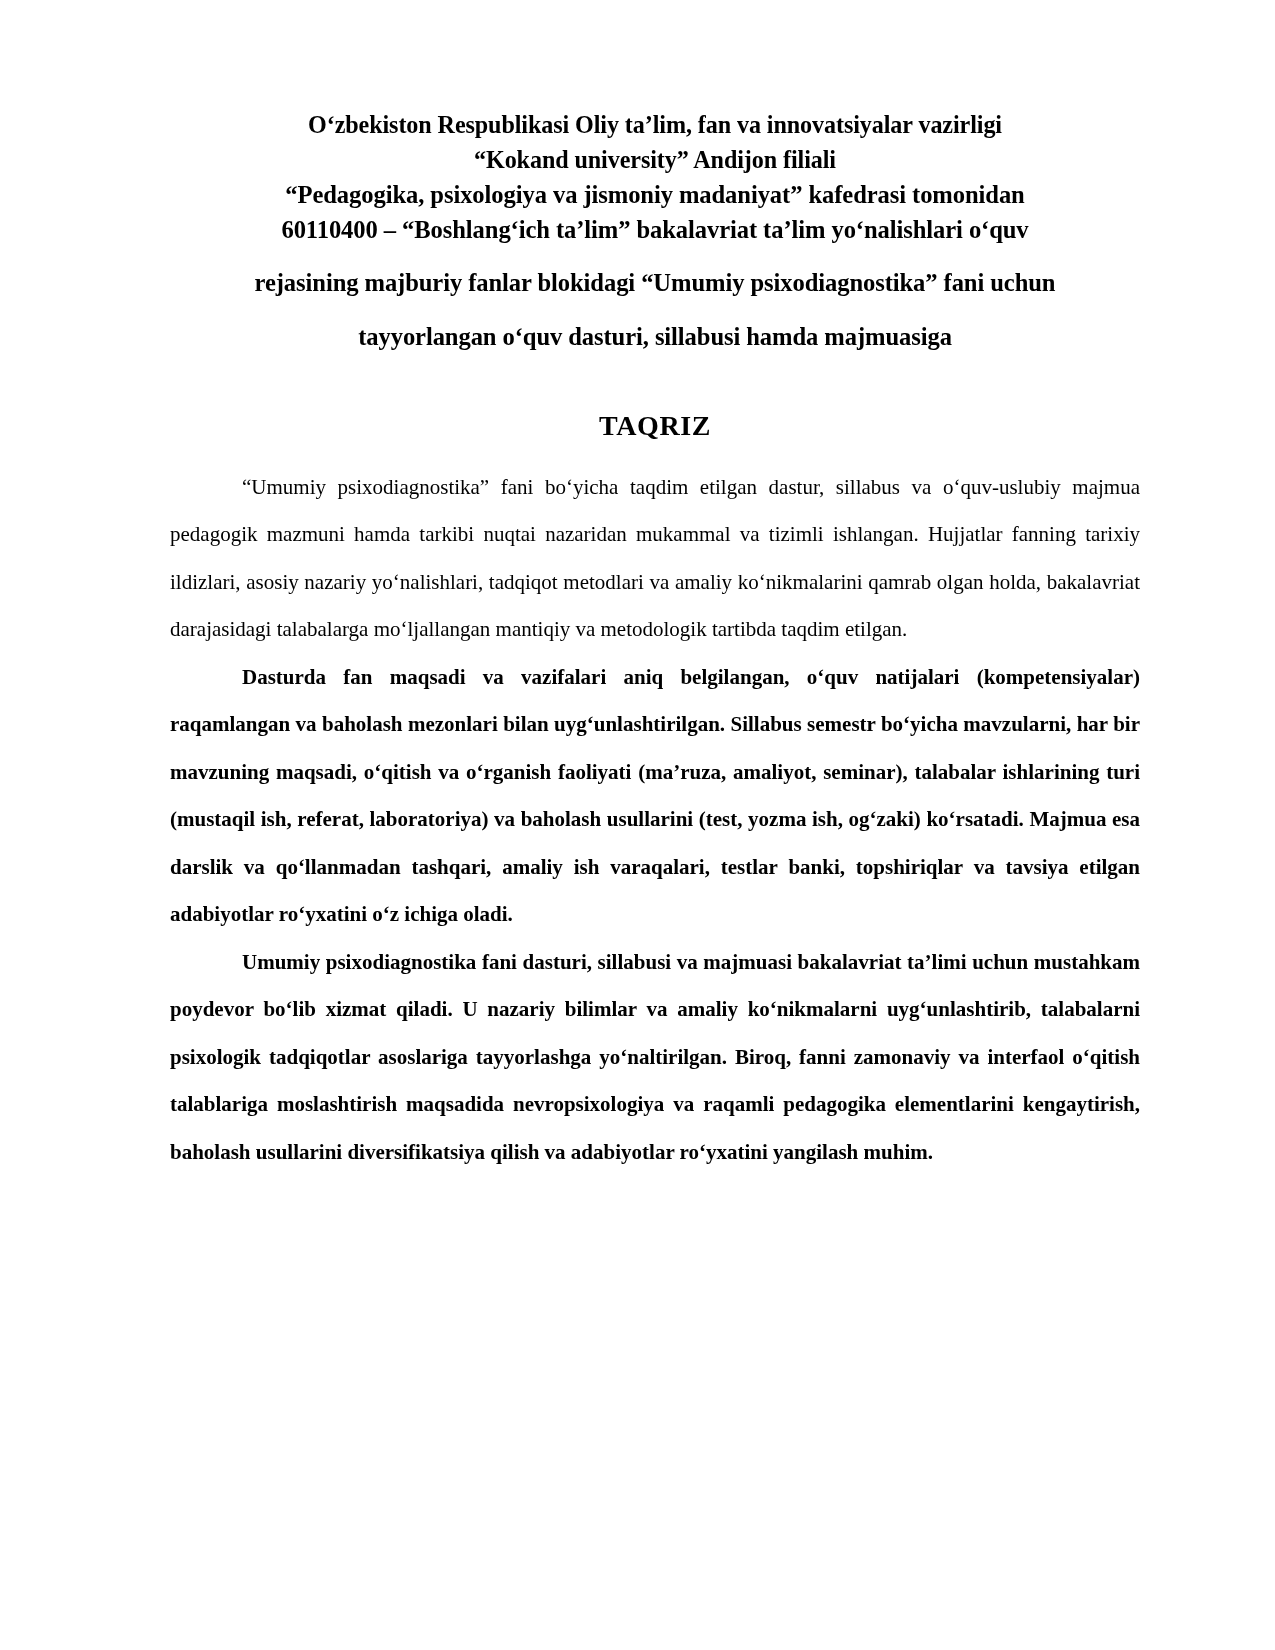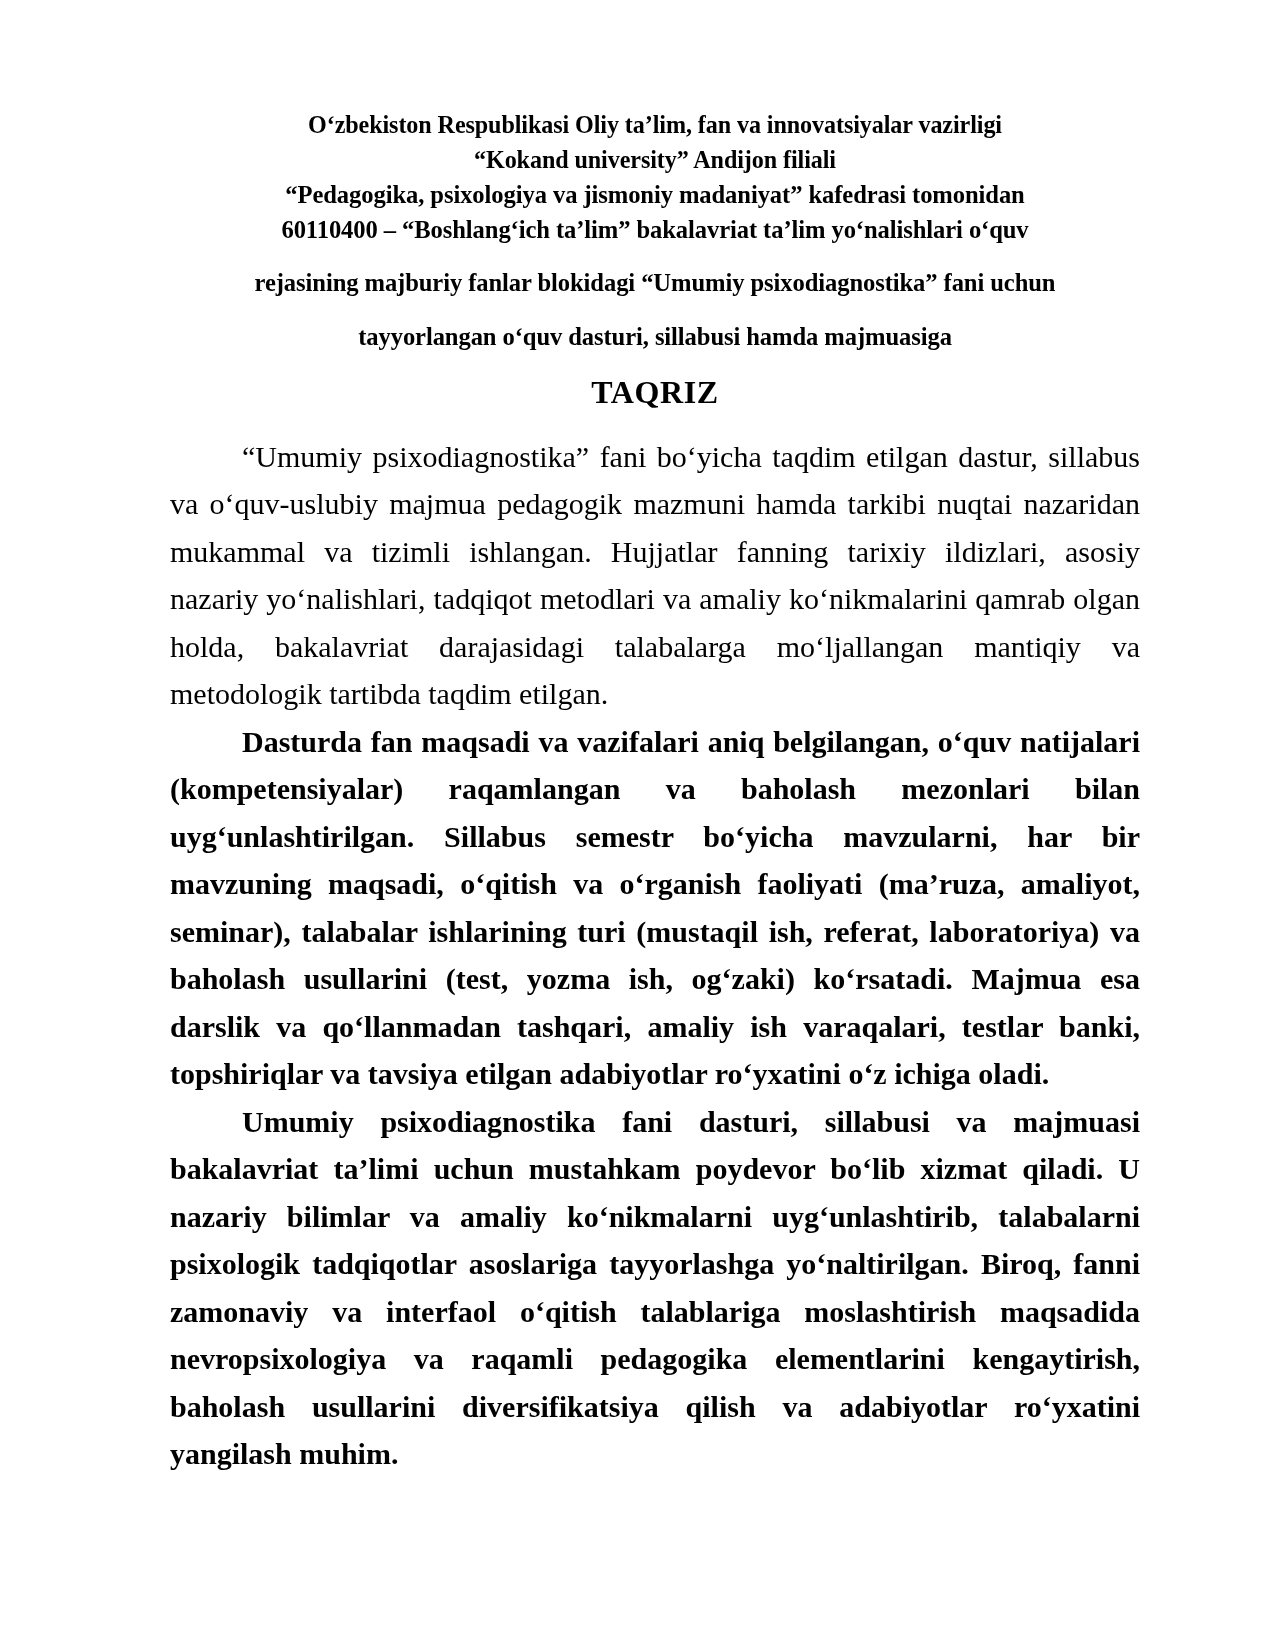--- a/index.html
+++ b/index.html
@@ -52,33 +52,33 @@
   .hdr-line.l2 { font-size: 25px; }
   .hdr-line.l3 { font-size: 25.5px; }
   .hdr-line.l4 { font-size: 25.5px; }
   .hdr-line.l5 { font-size: 25.5px; margin-top: 18px; }
   .hdr-line.l6 { font-size: 25.5px; margin-top: 18px; }
 
   
   .doc-title {
     text-align: center;
     font-weight: bold;
-    font-size: 32px;
+    font-size: 28px;
     letter-spacing: 0.6px;
-    margin-top: 20px;
+    margin-top: 56px;
   }
 
   
   .body-text {
     margin-top: 22px;
   }
   .para {
     text-align: justify;
     text-justify: inter-word;
-    font-size: 30px;
+    font-size: 21px;
     line-height: 47.5px;
     text-indent: 72px;
     margin: 0;
     hyphens: none;
   }
   .para + .para {
     margin-top: 0px;
     font-weight: bold;
   }
 </style>

